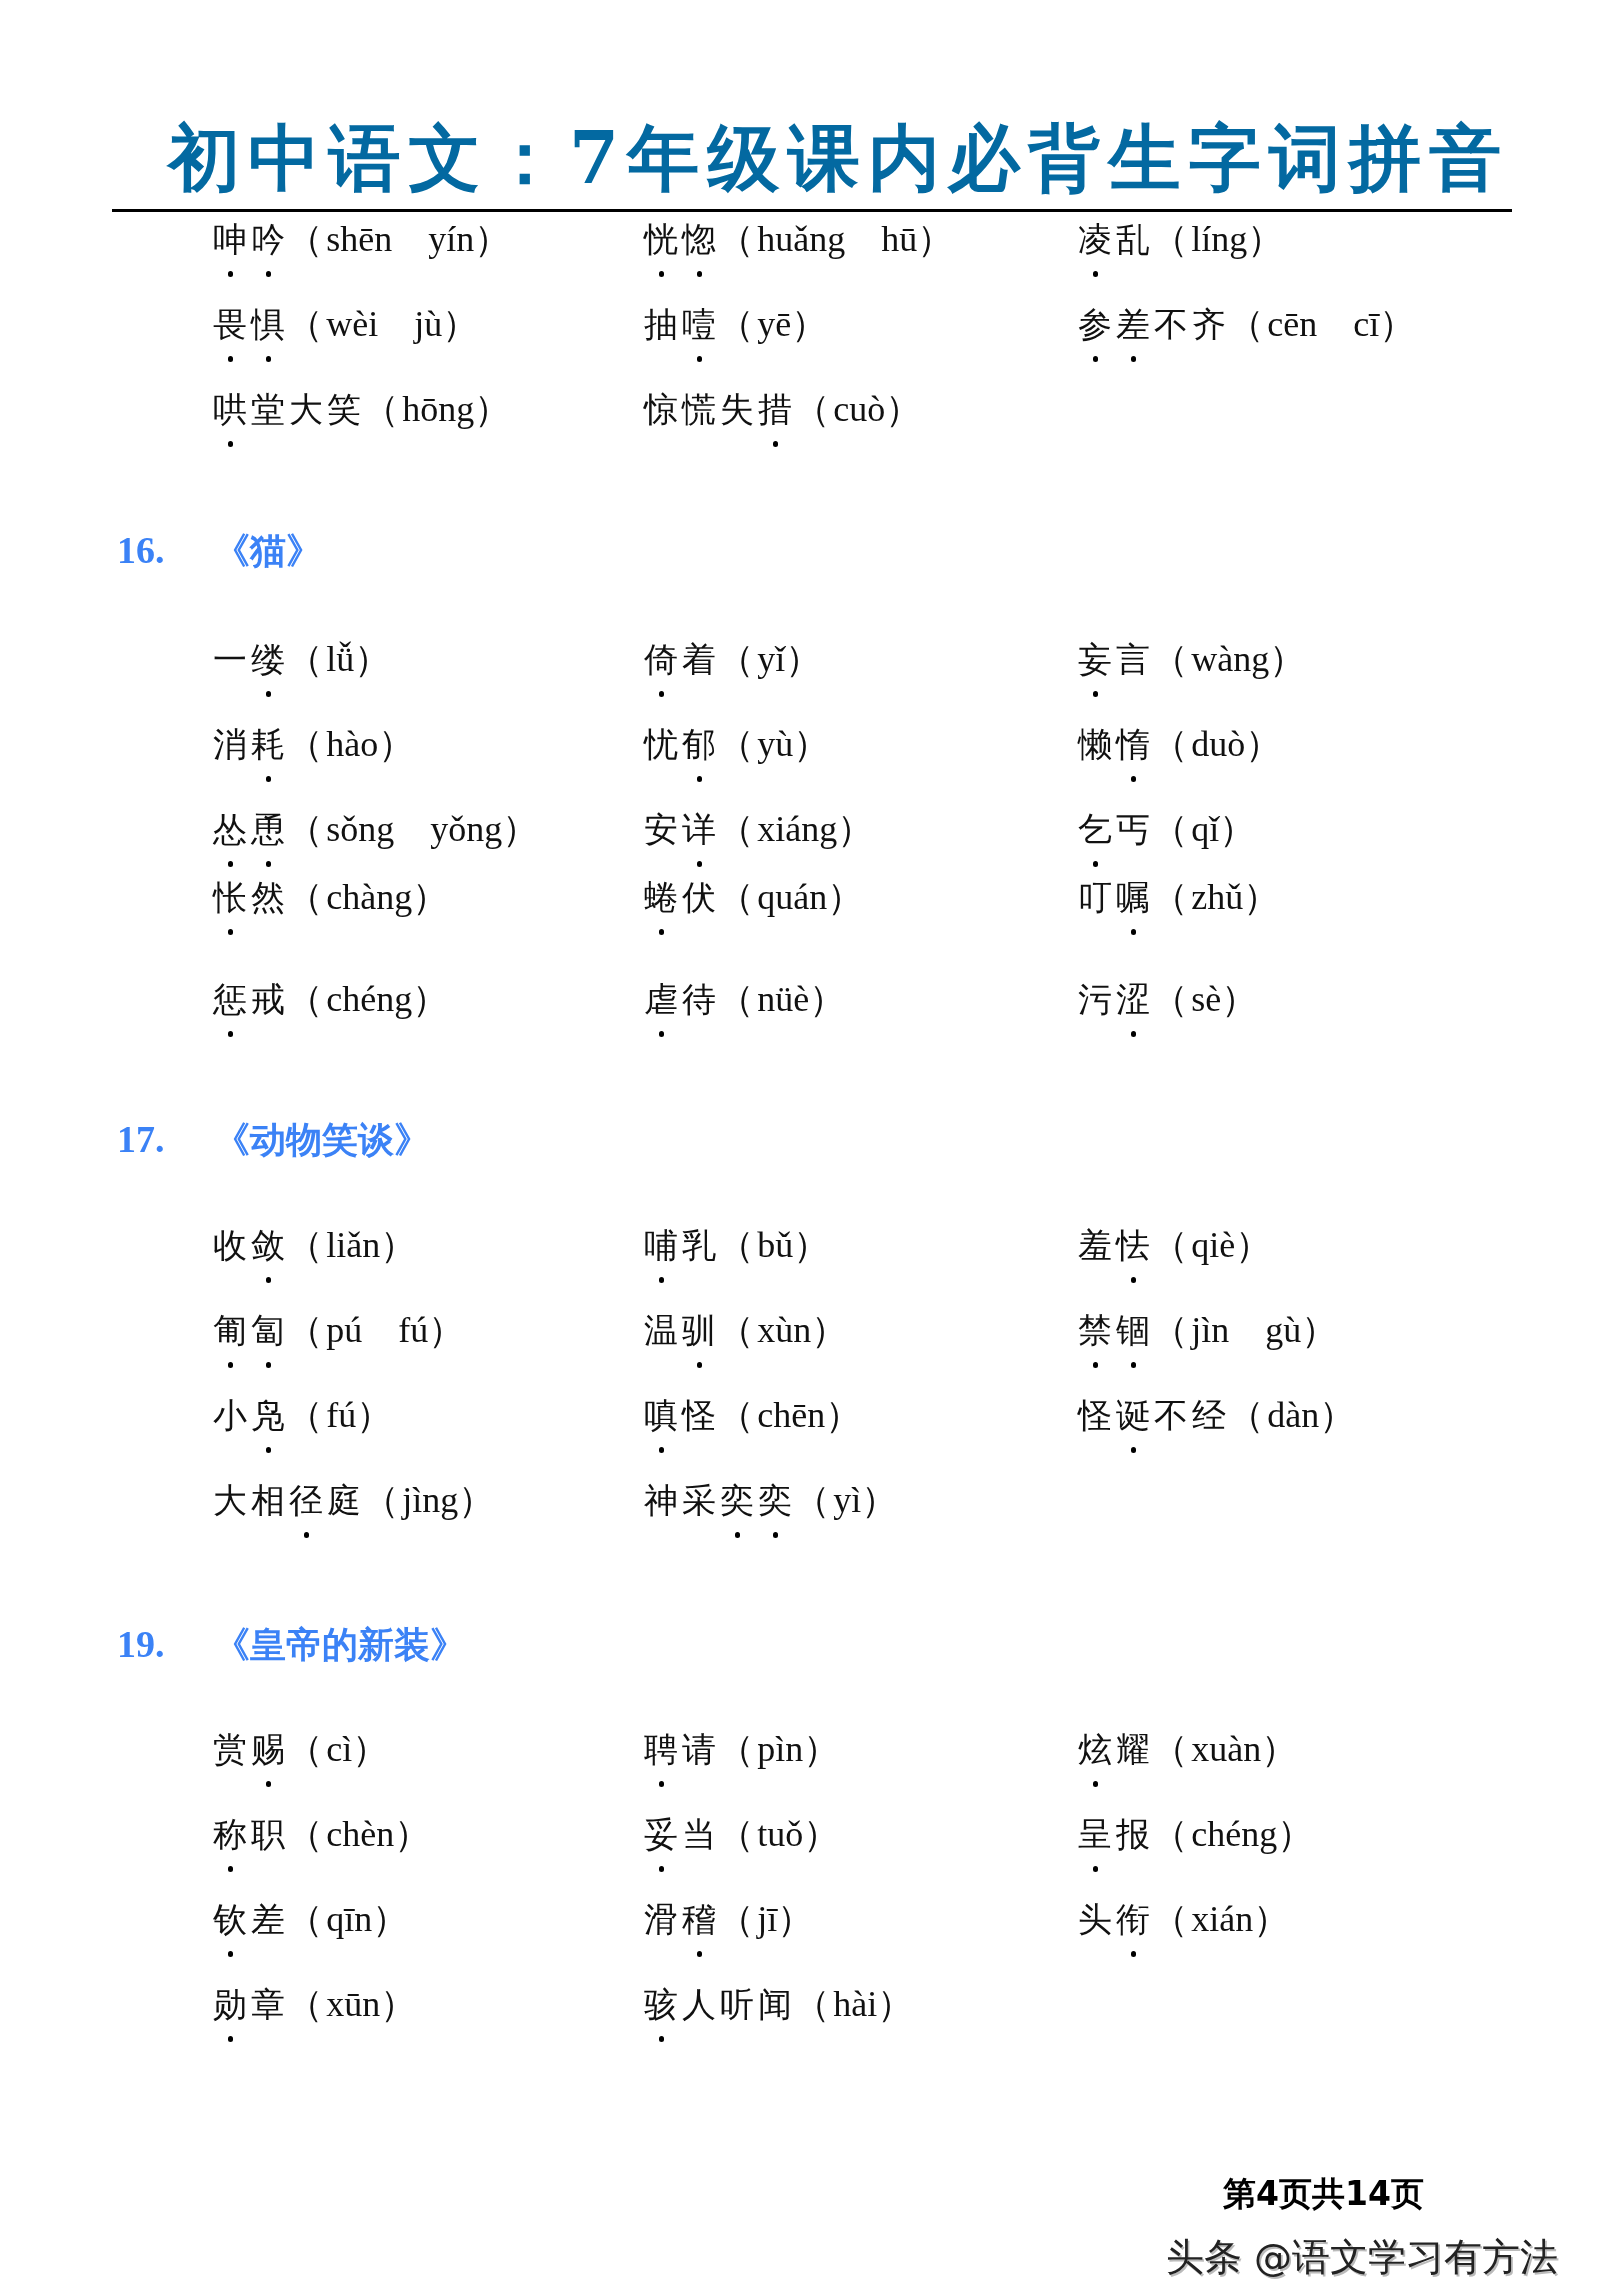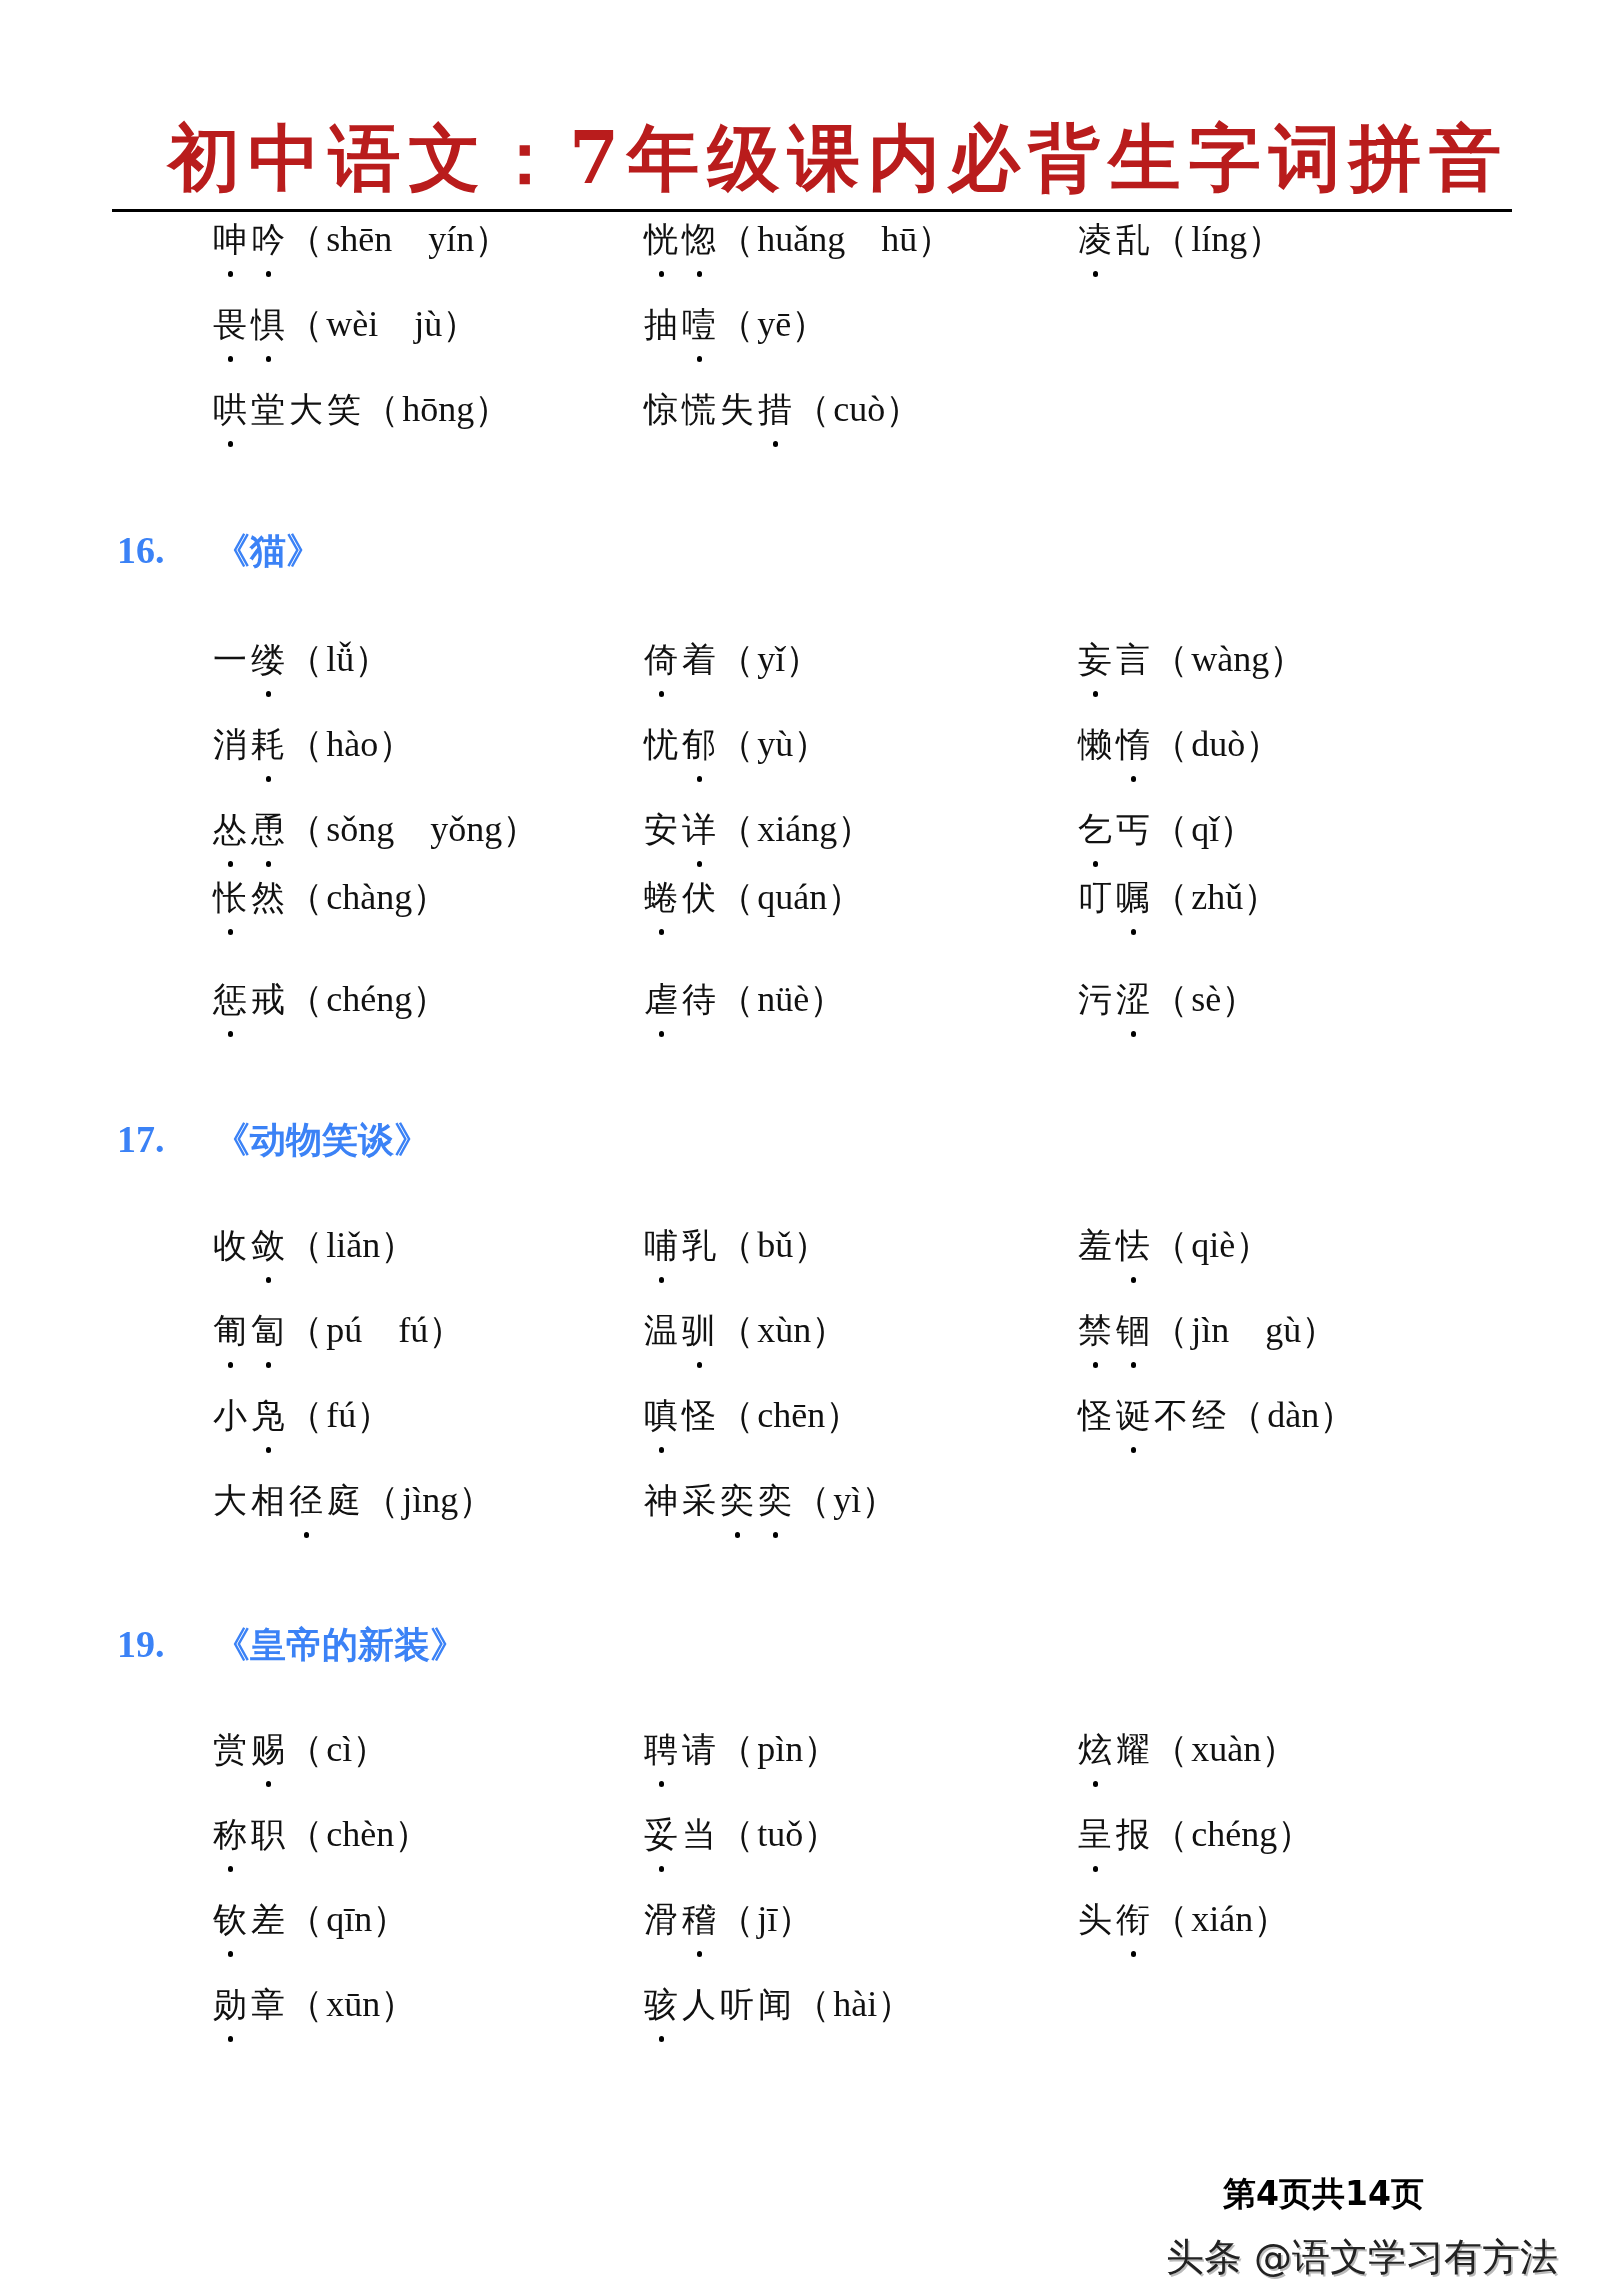--- a/index.html
+++ b/index.html
@@ -1,21 +1,21 @@
 <!DOCTYPE html>
 <html style="font-size:13px"><head>
 <meta charset="utf-8">
 <style>
   * { margin: 0; padding: 0; box-sizing: border-box; }
   html, body { width: 1623px; height: 2295px; background: #ffffff; overflow: hidden; }
   body { position: relative; font-family: "DejaVu Serif", "Liberation Serif", serif; color: #111; }
 
   .title {
     position: absolute; left: 168px; top: 115px; width: 1293px; height: 86px;
-    color: #b91c1c; font-size: 72px; font-weight: bold; letter-spacing: 8.2px;
+    color: #0369a1; font-size: 72px; font-weight: bold; letter-spacing: 8.2px;
     font-family: "DejaVu Serif", serif; line-height: 86px; white-space: nowrap;
     text-align: center;
   }
   .rule {
     position: absolute; left: 112px; top: 209px; width: 1400px; height: 2.5px; background: #000;
   }
 
   .section-heading {
     position: absolute; left: 117px; color: #3b82f6; font-weight: bold;
     font-size: 36px; line-height: 41px; white-space: nowrap;
@@ -62,20 +62,21 @@
 <div id="content">
     <div class="grid" style="top: 216px;">
       <div class="row" style="top: 0px;">
         <div class="cell c0"><span class="word"><span class="ch dot">呻</span><span class="ch dot">吟</span></span><span class="paren">（</span><span class="py">shēn　yín</span><span class="paren">）</span></div>
         <div class="cell c1"><span class="word"><span class="ch dot">恍</span><span class="ch dot">惚</span></span><span class="paren">（</span><span class="py">huǎng　hū</span><span class="paren">）</span></div>
         <div class="cell c2"><span class="word"><span class="ch dot">凌</span><span class="ch">乱</span></span><span class="paren">（</span><span class="py">líng</span><span class="paren">）</span></div>
       </div>
       <div class="row" style="top: 85px;">
         <div class="cell c0"><span class="word"><span class="ch dot">畏</span><span class="ch dot">惧</span></span><span class="paren">（</span><span class="py">wèi　jù</span><span class="paren">）</span></div>
         <div class="cell c1"><span class="word"><span class="ch">抽</span><span class="ch dot">噎</span></span><span class="paren">（</span><span class="py">yē</span><span class="paren">）</span></div>
+        <div class="cell c2"><span class="word"><span class="ch dot">参</span><span class="ch dot">差</span><span class="ch">不</span><span class="ch">齐</span></span><span class="paren">（</span><span class="py">cēn　cī</span><span class="paren">）</span></div>
       </div>
       <div class="row" style="top: 170px;">
         <div class="cell c0"><span class="word"><span class="ch dot">哄</span><span class="ch">堂</span><span class="ch">大</span><span class="ch">笑</span></span><span class="paren">（</span><span class="py">hōng</span><span class="paren">）</span></div>
         <div class="cell c1"><span class="word"><span class="ch">惊</span><span class="ch">慌</span><span class="ch">失</span><span class="ch dot">措</span></span><span class="paren">（</span><span class="py">cuò</span><span class="paren">）</span></div>
       </div>
     </div>
     <div class="section-heading" style="top: 530px;"><span class="num">16.</span><span class="name">《猫》</span></div>
     <div class="grid" style="top: 636px;">
       <div class="row" style="top: 0px;">
         <div class="cell c0"><span class="word"><span class="ch">一</span><span class="ch dot">缕</span></span><span class="paren">（</span><span class="py">lǚ</span><span class="paren">）</span></div>

